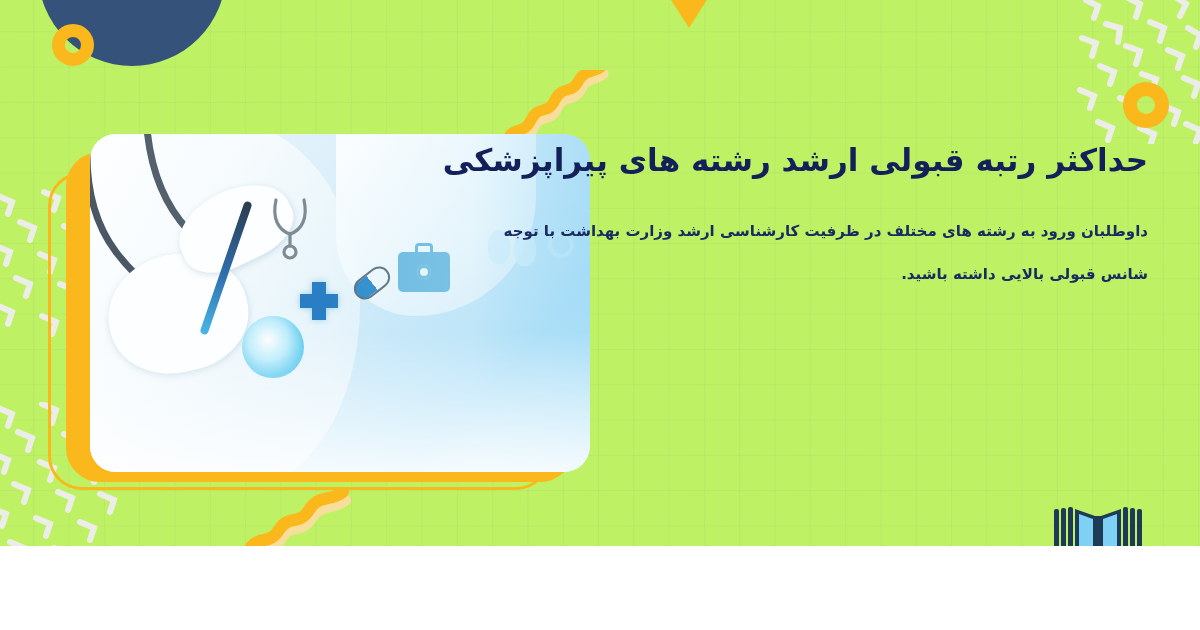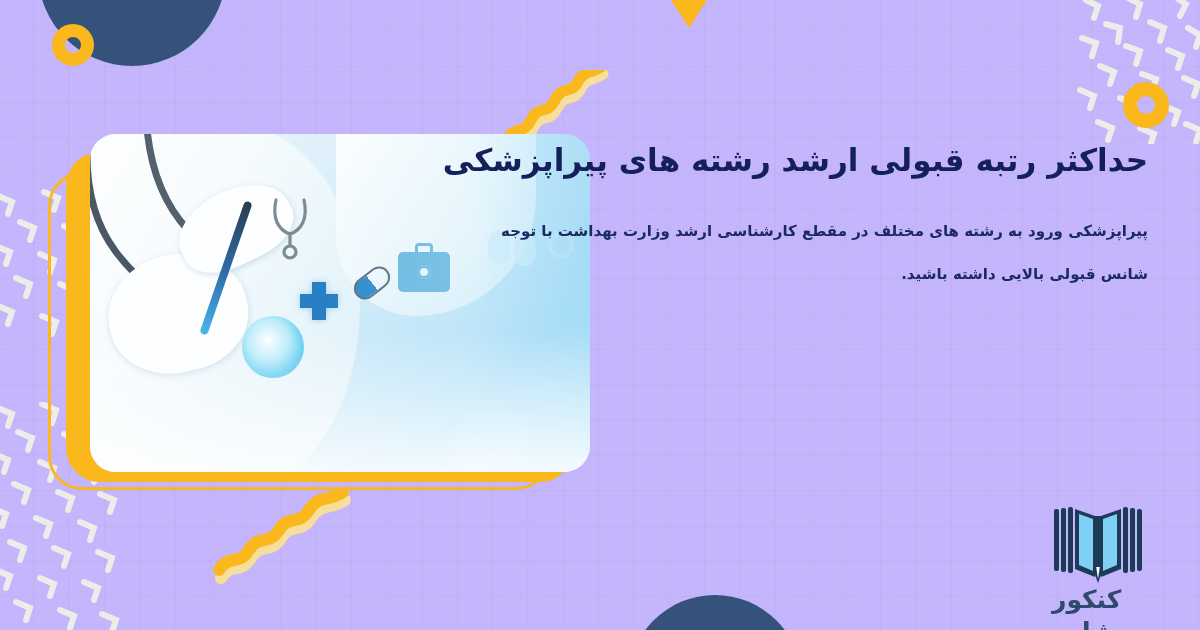--- a/index.html
+++ b/index.html
@@ -4,21 +4,21 @@
 <title>banner</title>
 <style>
   html,body{margin:0;padding:0;}
   body{
     width:1200px;height:630px;overflow:hidden;position:relative;
     background:#ffffff;
     font-family:"DejaVu Sans","Liberation Sans",sans-serif;
   }
 
   
-  .canvas{position:absolute;inset:0;width:1200px;height:630px;overflow:hidden;background:#c4b5fd;}
+  .canvas{position:absolute;inset:0;width:1200px;height:546px;overflow:hidden;background:#bef264;}
 
   
   .grid{
     position:absolute;inset:0;
     background-image:
       linear-gradient(to right, rgba(120,130,150,.085) 1px, transparent 1px),
       linear-gradient(to bottom, rgba(120,130,150,.085) 1px, transparent 1px);
     background-size:35.3px 35.3px;
     background-position:-2px -4px;
     pointer-events:none;
@@ -304,21 +304,21 @@
       <div class="ic ring2"></div>
 
       <div class="haze"></div>
       <div class="haze2"></div>
     </div>
   </div>
 
   <div class="content">
     <h1 class="headline">حداکثر رتبه قبولی ارشد رشته های پیراپزشکی</h1>
     <div class="body-copy">
-      <p class="body-line">پیراپزشکی ورود به رشته های مختلف در مقطع کارشناسی ارشد وزارت بهداشت با توجه</p>
+      <p class="body-line">داوطلبان ورود به رشته های مختلف در ظرفیت کارشناسی ارشد وزارت بهداشت با توجه</p>
       <p class="body-line">شانس قبولی بالایی داشته باشید.</p>
     </div>
   </div>
 
   <div class="logo">
     <svg class="logo-mark" viewBox="0 0 92 82" aria-hidden="true">
       <g>
         <rect x="2" y="4" width="5" height="62" rx="2" fill="#1d3b57"></rect>
         <rect x="9" y="3" width="5" height="64" rx="2" fill="#1d3b57"></rect>
         <rect x="16" y="2" width="5" height="66" rx="2" fill="#1d3b57"></rect>

